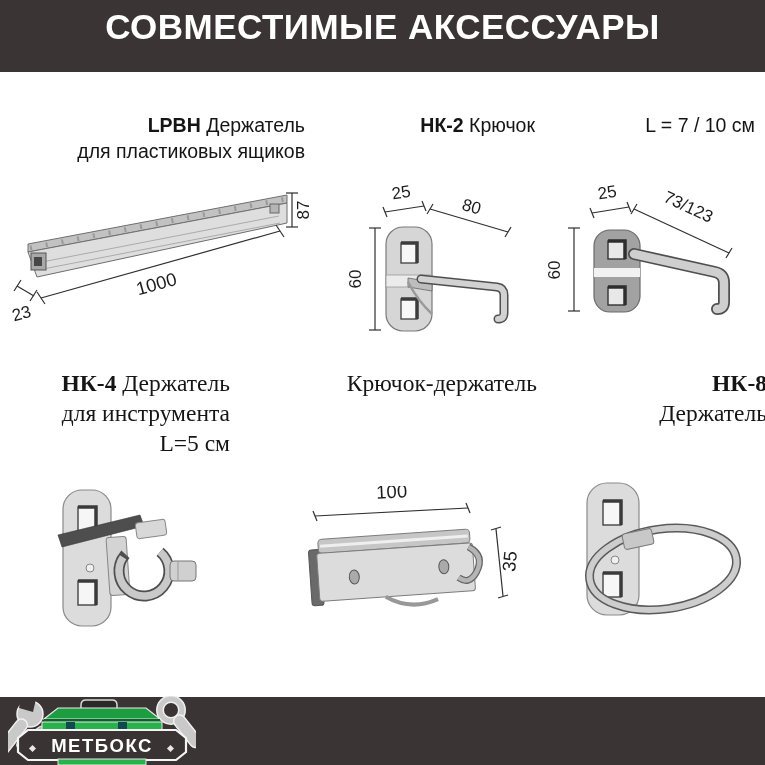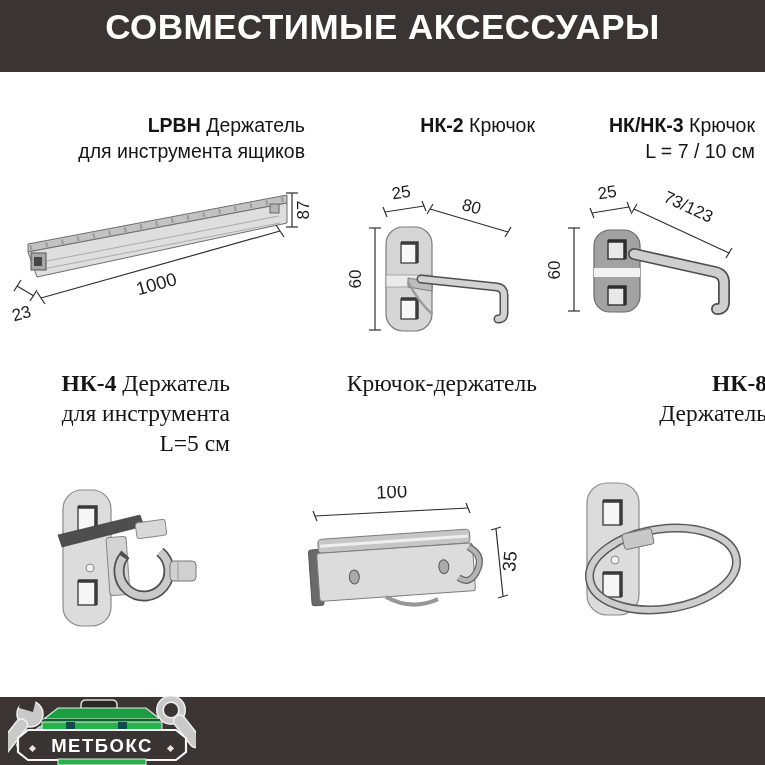--- a/index.html
+++ b/index.html
@@ -28,29 +28,28 @@
 <body>
 
 <div class="page">
 
   <header class="topbar">
     <h1>СОВМЕСТИМЫЕ АКСЕССУАРЫ</h1>
   </header>
 
   <section class="ptitle r1" style="left:20px;top:112px;width:285px">
     <div class="t-line"><b>LPBH</b> <span>Держатель</span></div>
-    <div class="t-line">для инструмента ящиков</div>
+    <div class="t-line">для пластиковых ящиков</div>
   </section>
 
   <section class="ptitle r1" style="left:350px;top:112px;width:185px">
     <div class="t-line"><b>НК-2</b> <span>Крючок</span></div>
   </section>
 
   <section class="ptitle r1" style="left:530px;top:112px;width:225px">
-    <div class="t-line"><b>НК/НК-3</b> <span>Крючок</span></div>
     <div class="t-line">L = 7 / 10 см</div>
   </section>
 
   <svg class="psvg" style="left:8px;top:178px" width="330" height="170" viewBox="0 0 330 170">
     <polygon points="20,66 279,17 279,25 20,74" fill="#c2c2c2" stroke="#6e6e6e" stroke-width="1"></polygon>
     <polygon points="20,74 279,25 279,45 29,99" fill="#dedede" stroke="#6e6e6e" stroke-width="1"></polygon>
     <line x1="22" y1="70" x2="278" y2="21" stroke="#9a9a9a" stroke-width="5" stroke-dasharray="2,14"></line>
     <line x1="34" y1="84" x2="271" y2="38" stroke="#ababab" stroke-width="1"></line>
     <line x1="35" y1="91" x2="272" y2="45" stroke="#ababab" stroke-width="1"></line>
     <rect x="23" y="75" width="15" height="17" fill="#a8a8a8" stroke="#555"></rect>

